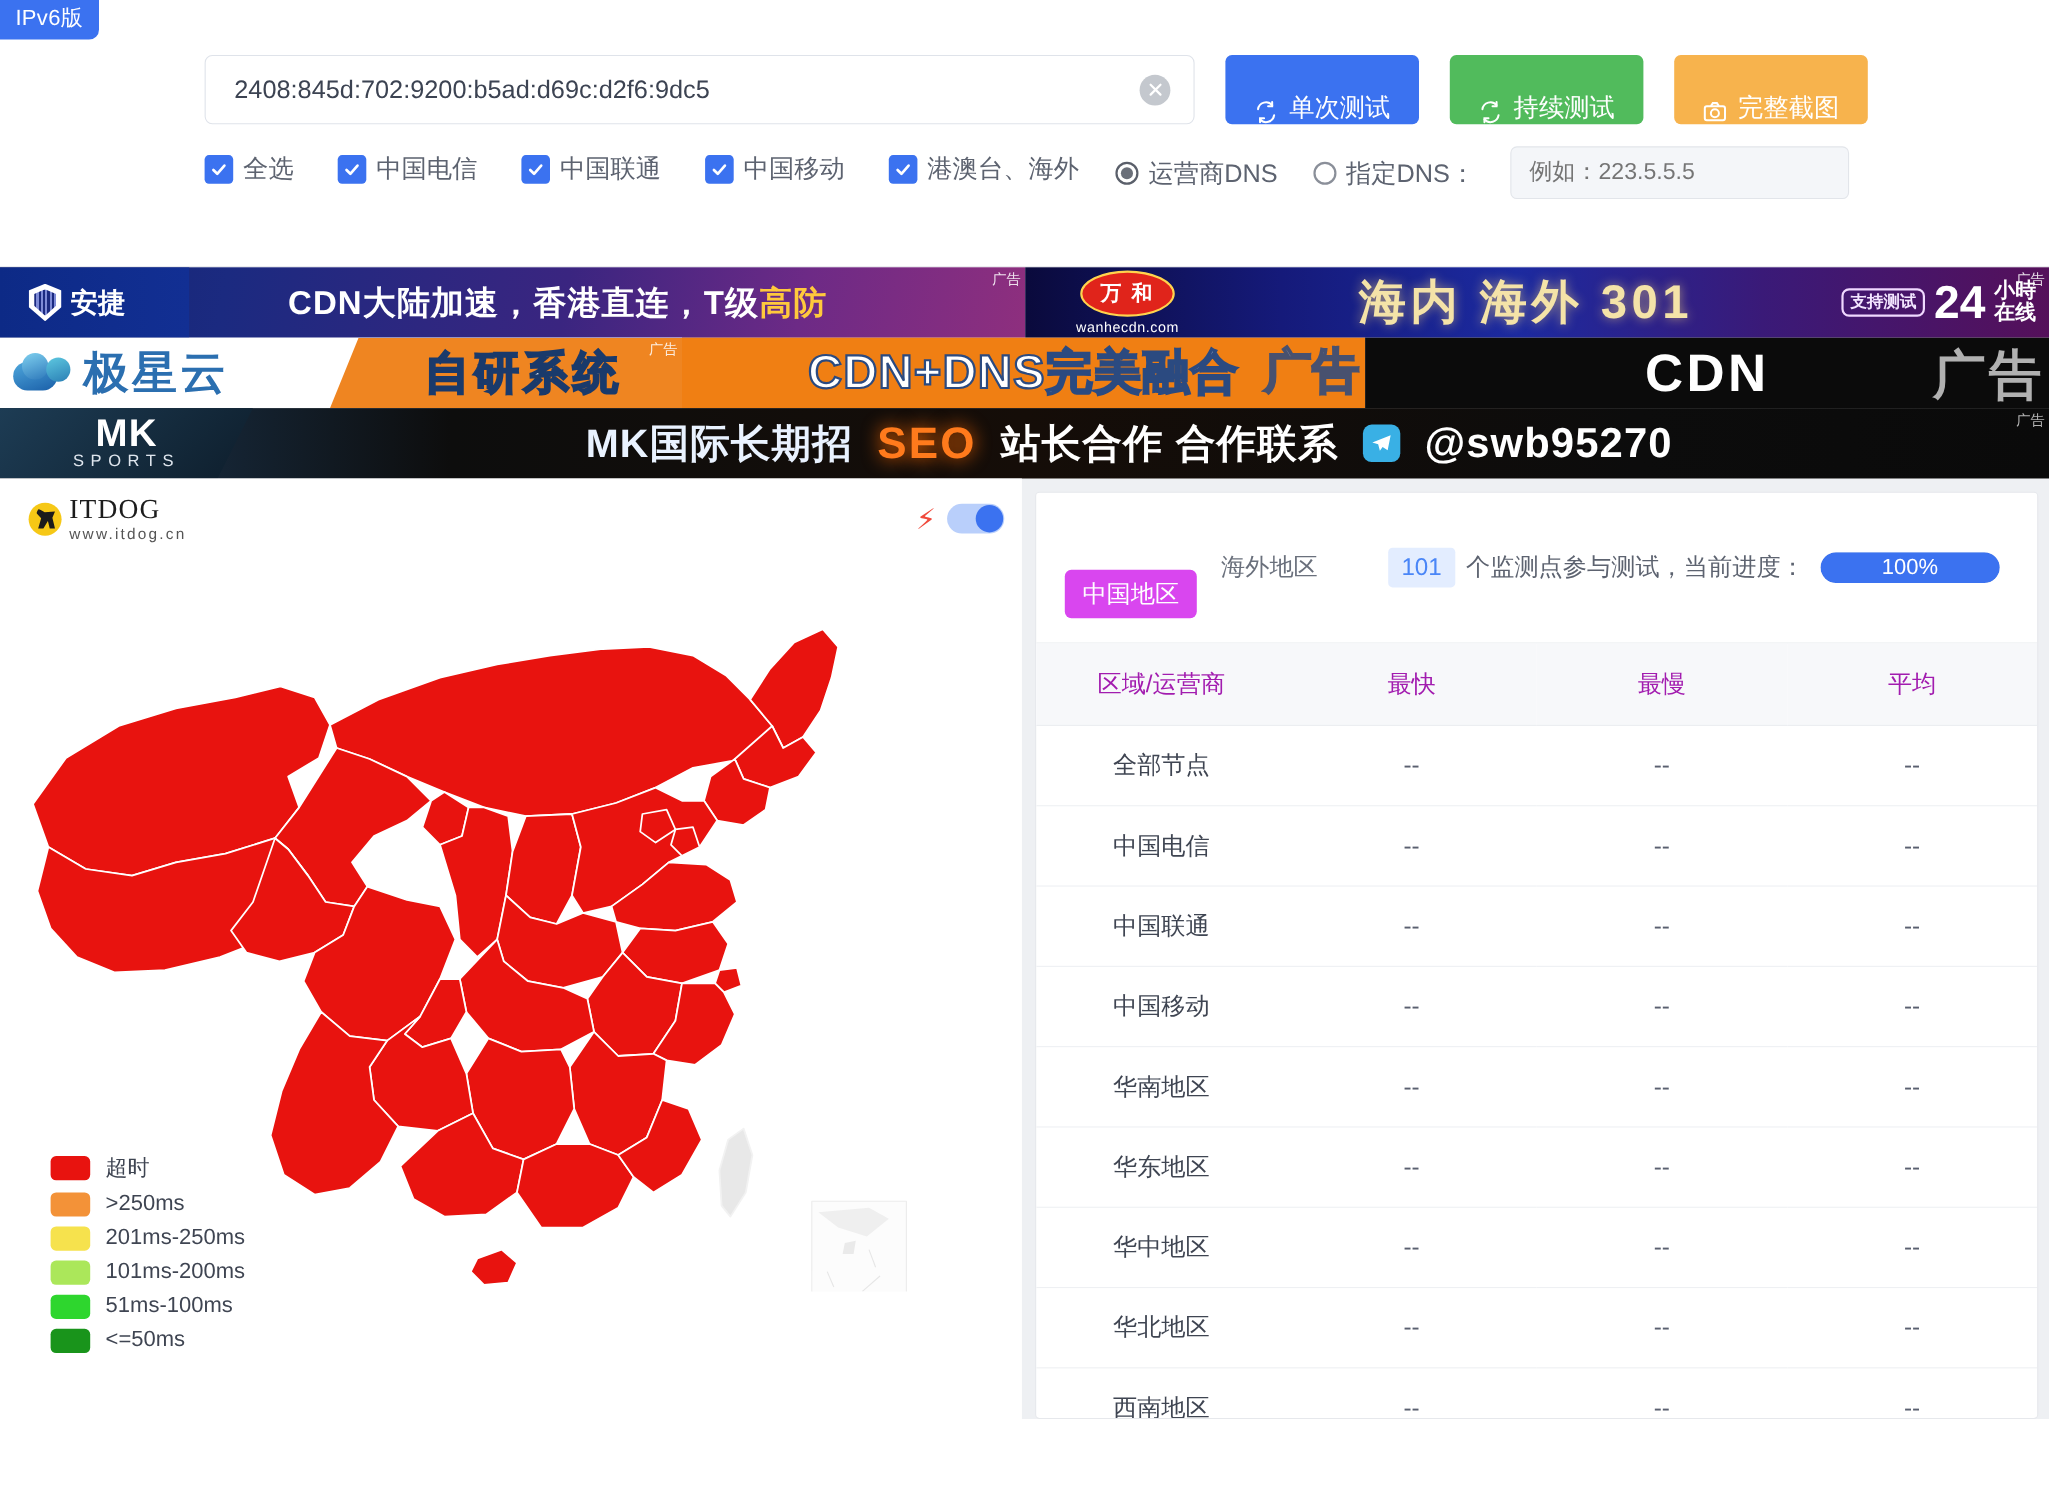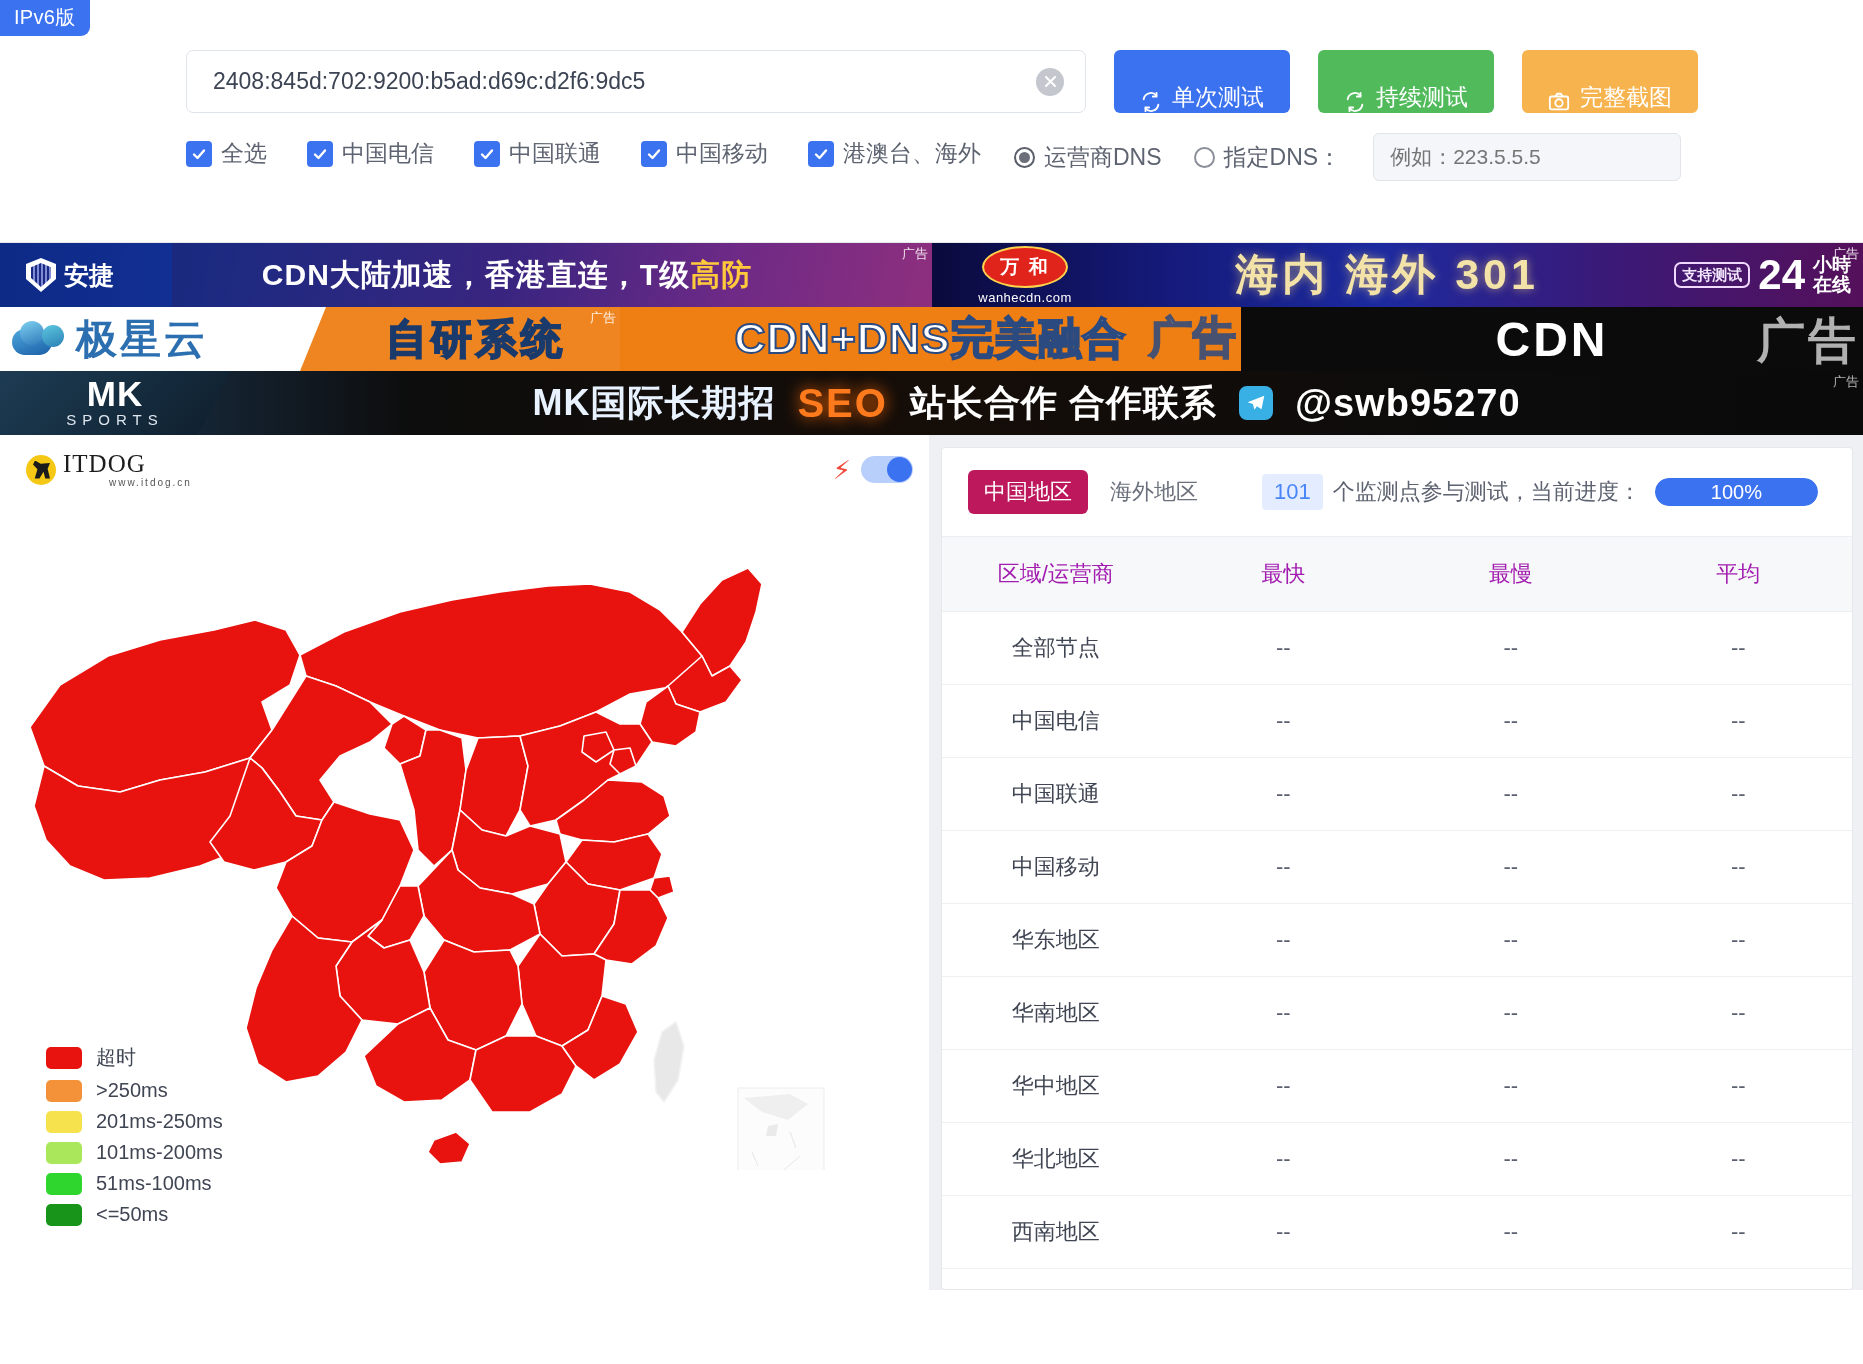--- a/index.html
+++ b/index.html
@@ -283,21 +283,21 @@
     position: relative;
   }
   .dog-circle::after{
     content:""; position:absolute; left:7px; top:6px; width:17px; height:18px;
     background:#1b1b1b;
     -webkit-clip-path: polygon(12% 0,45% 18%,100% 14%,86% 46%,100% 100%,72% 100%,62% 62%,38% 100%,10% 100%,26% 48%,0 22%);
     clip-path: polygon(12% 0,45% 18%,100% 14%,86% 46%,100% 100%,72% 100%,62% 62%,38% 100%,10% 100%,26% 48%,0 22%);
   }
   .itdog-text { display:flex; flex-direction:column; line-height:1; }
   .itdog-main { font-family:"Liberation Serif", serif; font-size: 25px; color:#1c1c1c; letter-spacing: 1px; }
-  .itdog-sub { font-size: 10px; color:#555; letter-spacing: 2px; margin-top:2px;margin-left:46px;}
+  .itdog-sub { font-size: 14px; color:#555; letter-spacing: 2px; margin-top:2px;}
   .map-toggle { display:flex; align-items:center; gap:10px; }
   .bolt { color:#f04a3c; font-size: 26px; line-height:1; }
   .switch {
     width: 52px; height: 27px; border-radius: 14px; background:#b9cffb;
     position: relative; cursor:pointer;
   }
   .switch .knob {
     position:absolute; right: 1px; top: 1px;
     width: 25px; height: 25px; border-radius:50%; background:#3b72f0;
   }
@@ -316,21 +316,21 @@
     flex: 1; display:flex; flex-direction:column; overflow:hidden;
   }
   .res-head {
     display:flex; align-items:center; padding: 22px 26px 22px 26px;
     border-bottom: 1px solid #eceef1;
   }
   .tab {
     font-size: 22px; padding: 7px 16px; border-radius: 6px; cursor:pointer;
     color:#6a707c; margin-right: 6px;
   }
-  .tab.active { background:#be185d; color:#fff; }
+  .tab.active { background:#d946ef; color:#fff;margin-top:48px; }
   .count-badge {
     background:#e3edff; color:#4a86f7; font-size: 22px;
     padding: 5px 12px; border-radius: 4px; margin-left: 42px;
   }
   .progress-label { font-size: 22px; color:#5d6370; margin-left: 10px; white-space: nowrap;}
   .progress-bar {
     flex:1; height: 28px; border-radius: 14px; background:#e8ebf0;
     margin-left: 14px; margin-right: 8px; position: relative; overflow:hidden;
   }
   .progress-fill {
@@ -708,27 +708,27 @@
             <td>--</td>
             <td>--</td>
           </tr>
           <tr>
             <td class="name">中国移动</td>
             <td>--</td>
             <td>--</td>
             <td>--</td>
           </tr>
           <tr>
+            <td class="name">华南地区</td>
+            <td>--</td>
+            <td>--</td>
+            <td>--</td>
+          </tr>
+          <tr>
             <td class="name">华东地区</td>
-            <td>--</td>
-            <td>--</td>
-            <td>--</td>
-          </tr>
-          <tr>
-            <td class="name">华南地区</td>
             <td>--</td>
             <td>--</td>
             <td>--</td>
           </tr>
           <tr>
             <td class="name">华中地区</td>
             <td>--</td>
             <td>--</td>
             <td>--</td>
           </tr>

